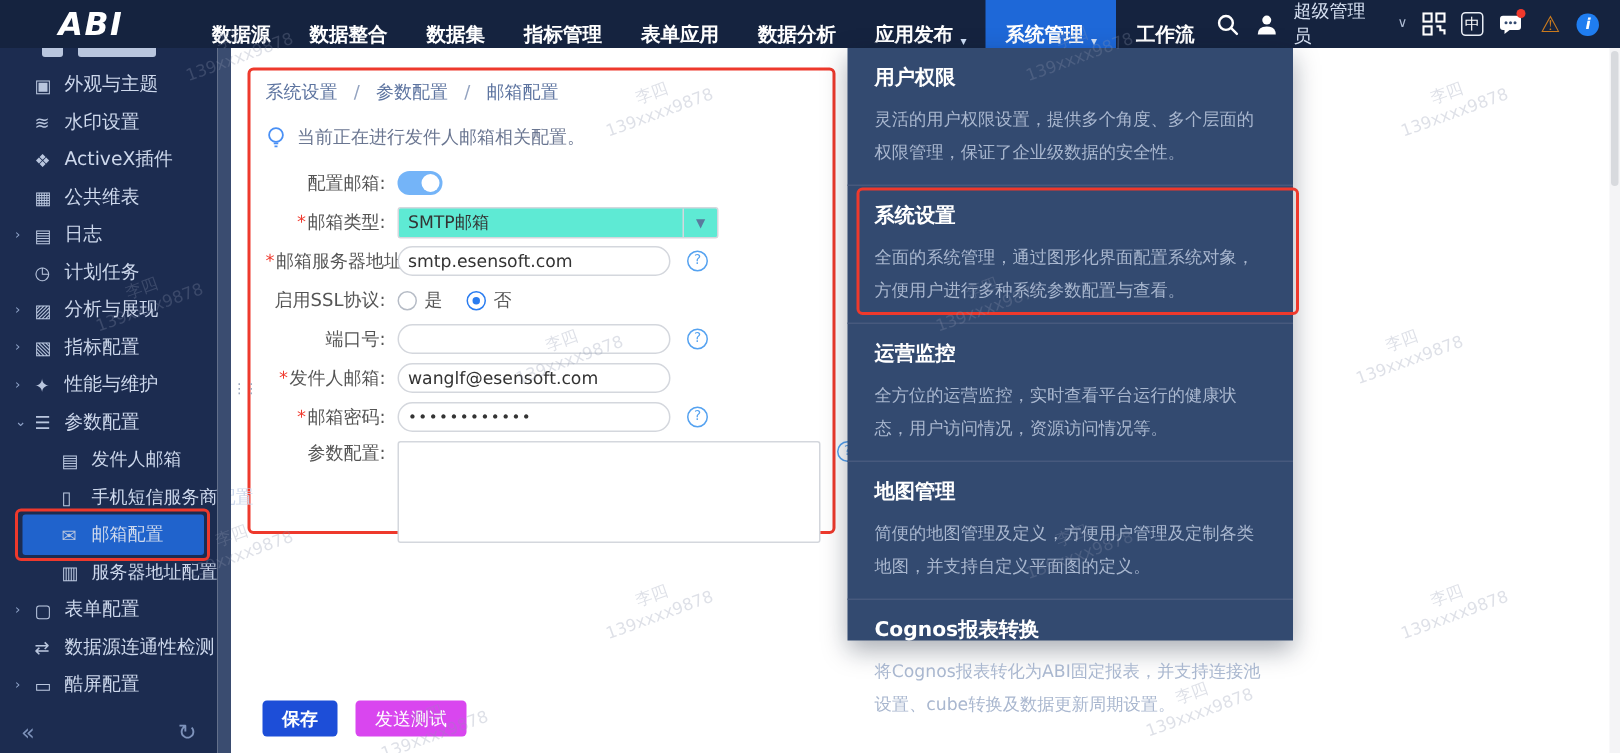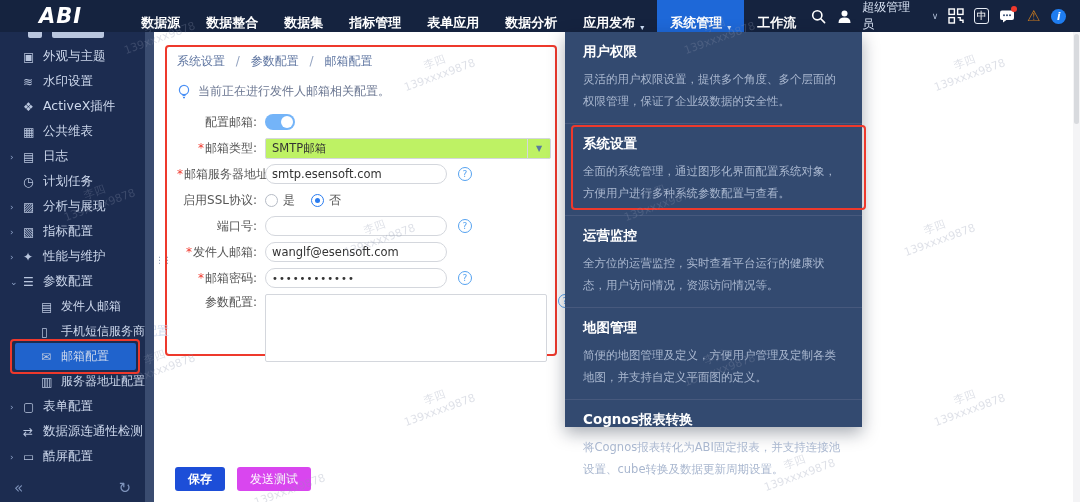--- a/index.html
+++ b/index.html
@@ -72,22 +72,22 @@
   .frow { display:flex; align-items:center; margin-bottom:6px; height:20px; }
   .frow.tall { height:68px; align-items:flex-start; }
   .flabel { width:84px; text-align:right; font-size:12px; color:#555;
     flex:none; white-space:nowrap; }
   .flabel .colon { margin-right:4px; }
   .req::before { content:"*"; color:#f03a2e; margin-right:1px; }
   .fctrl { margin-left:4px; display:flex; align-items:center; }
   .tinput { width:182px; height:20px; border:1px solid #d4d7dd; border-radius:10px;
     font-size:11.5px; color:#333; padding:0 6px; outline:none; background:#fff;
     font-family:"DejaVu Sans","Liberation Sans",sans-serif; }
-  .select { width:286px; height:21px; border:1px solid #d4d7dd; border-radius:2px;
-    display:flex; align-items:center; cursor:pointer; background:#bef264; }
+  .select { width:214px; height:21px; border:1px solid #d4d7dd; border-radius:2px;
+    display:flex; align-items:center; cursor:pointer; background:#5eead4; }
   .sel-value { flex:1; font-size:11.5px; color:#333; padding-left:6px; }
   .sel-caret { width:23px; height:100%; border-left:1px solid #d4d7dd; color:#5a7a9e;
     font-size:8px; display:flex; align-items:center; justify-content:center; }
   .toggle { width:30px; height:16px; border-radius:9px; background:#74b4f8;
     position:relative; cursor:pointer; }
   .toggle .knob { position:absolute; right:2px; top:2px; width:12px; height:12px;
     border-radius:50%; background:#fff; }
   .radio-group { display:flex; align-items:center; gap:16px; font-size:12px; color:#555; }
   .radio { display:flex; align-items:center; gap:5px; cursor:pointer; }
   .rdot { width:13px; height:13px; border-radius:50%; border:1px solid #b6bcc6;

